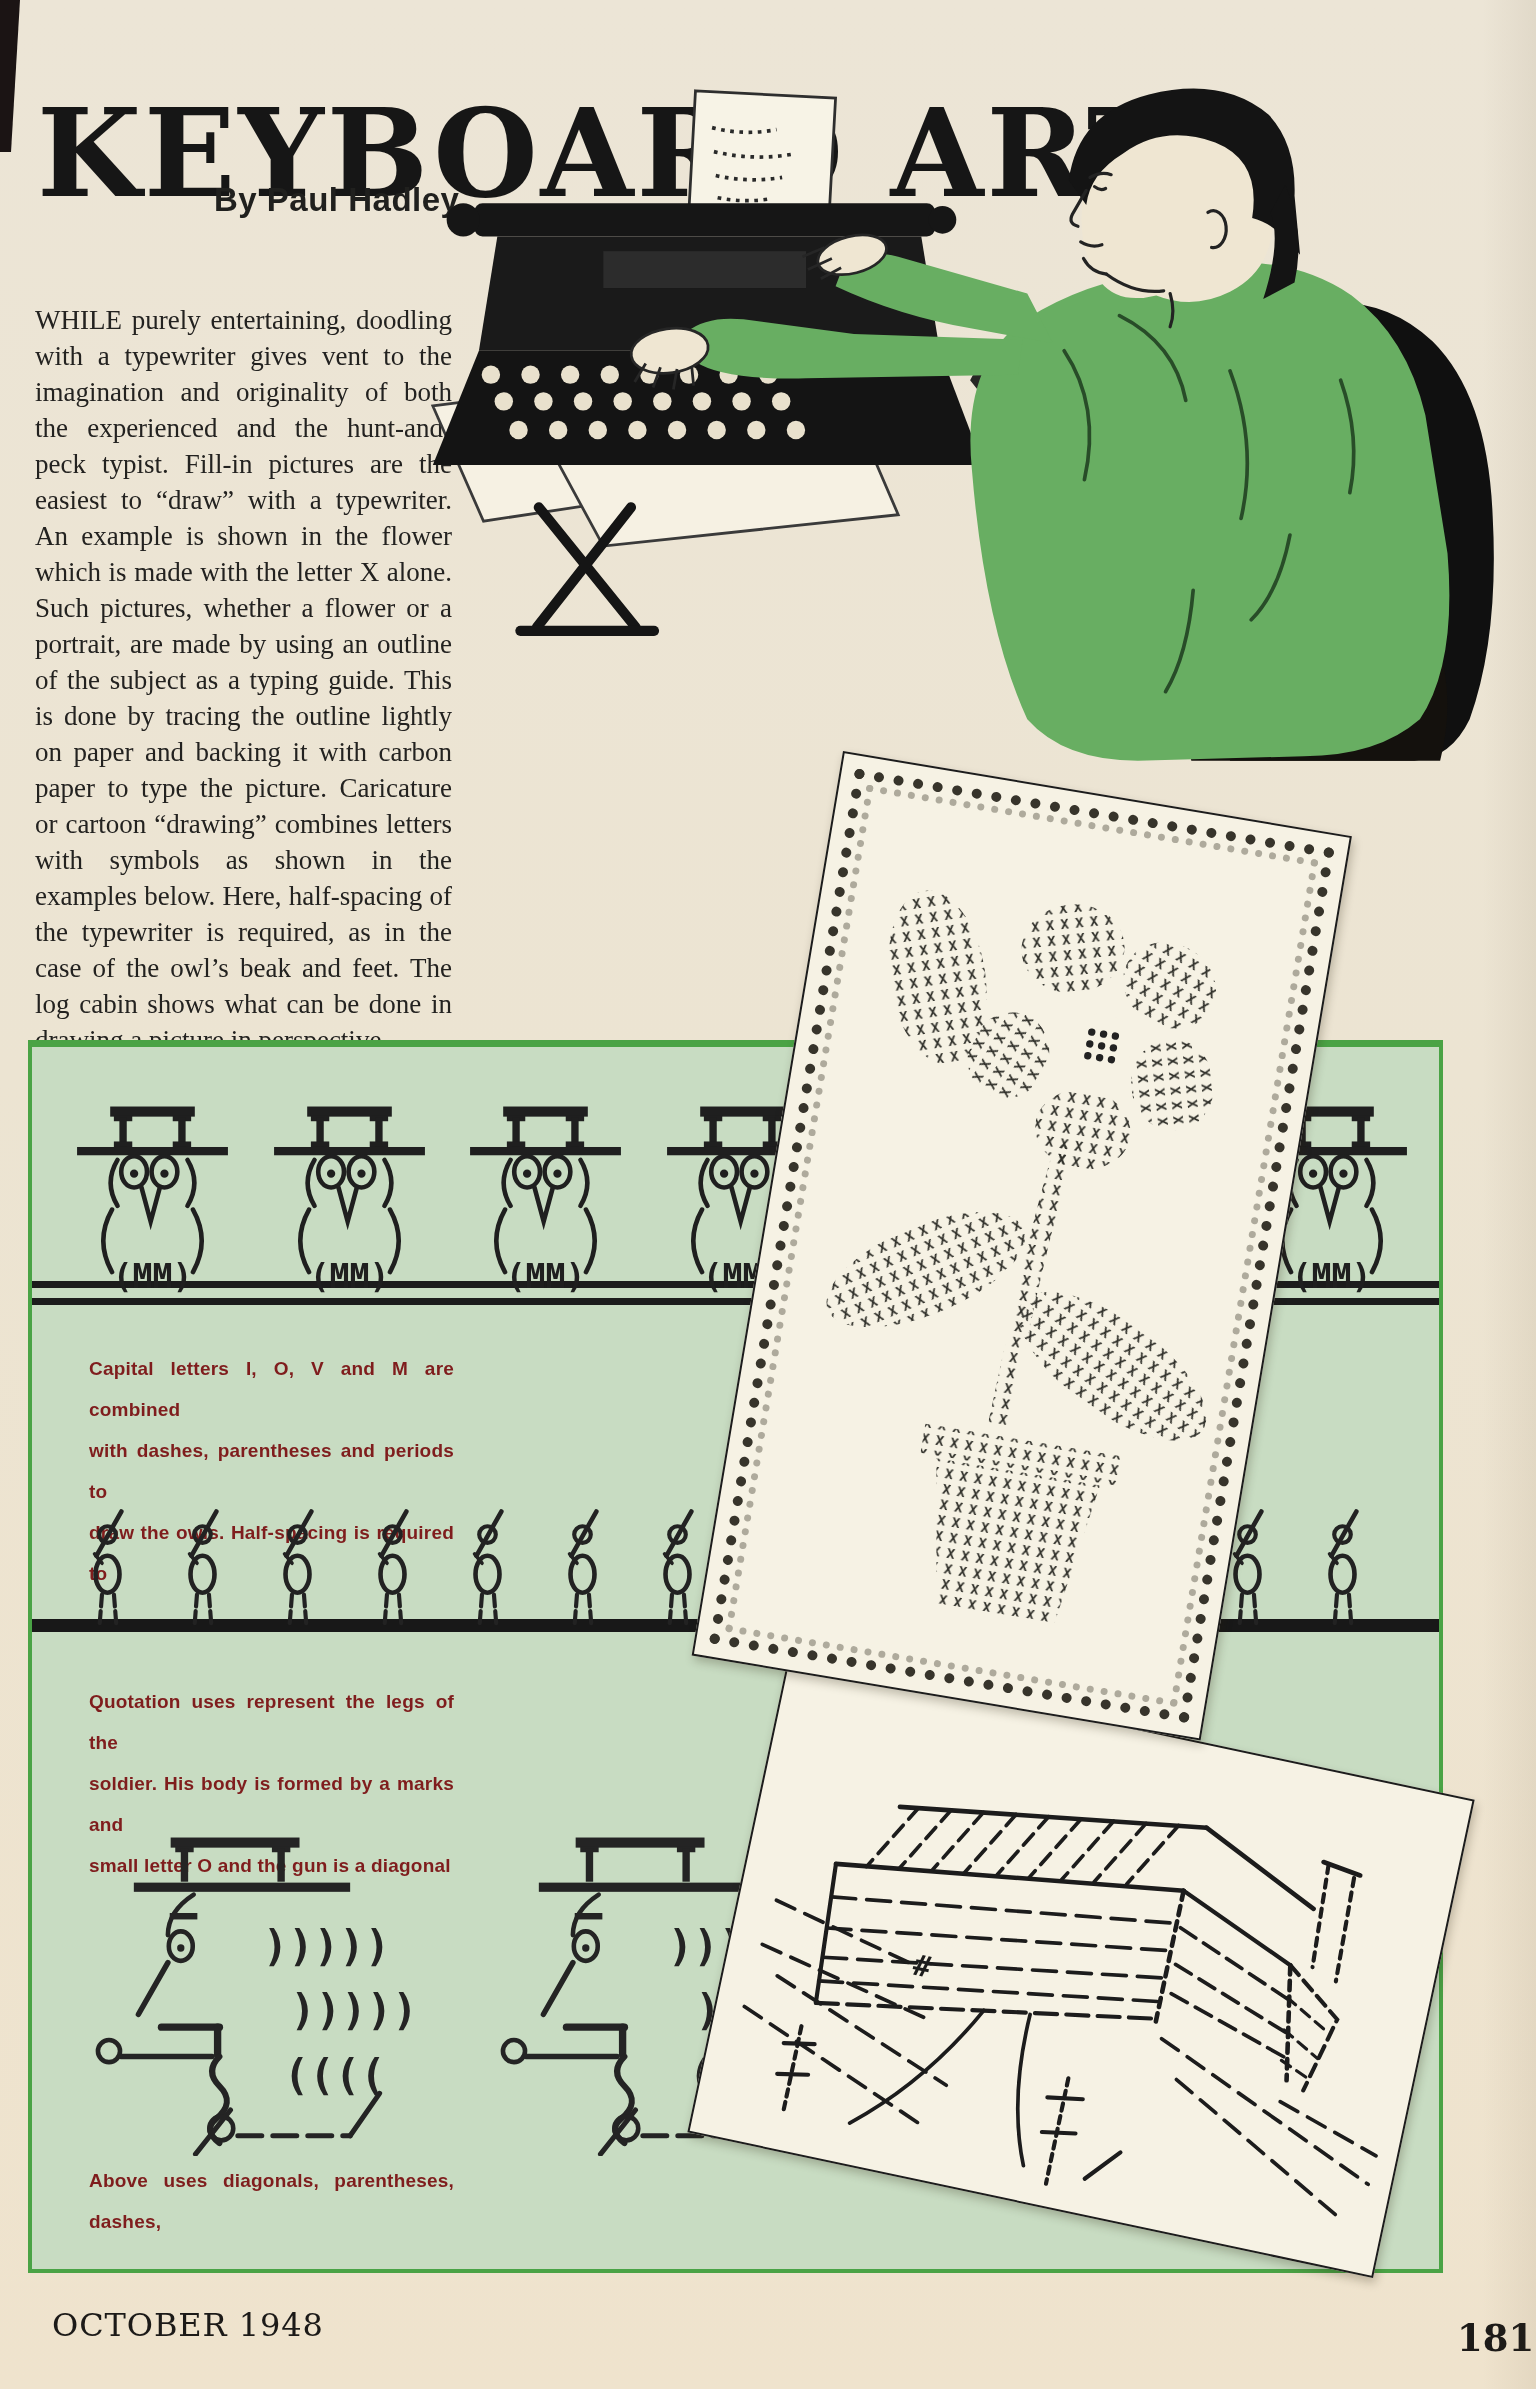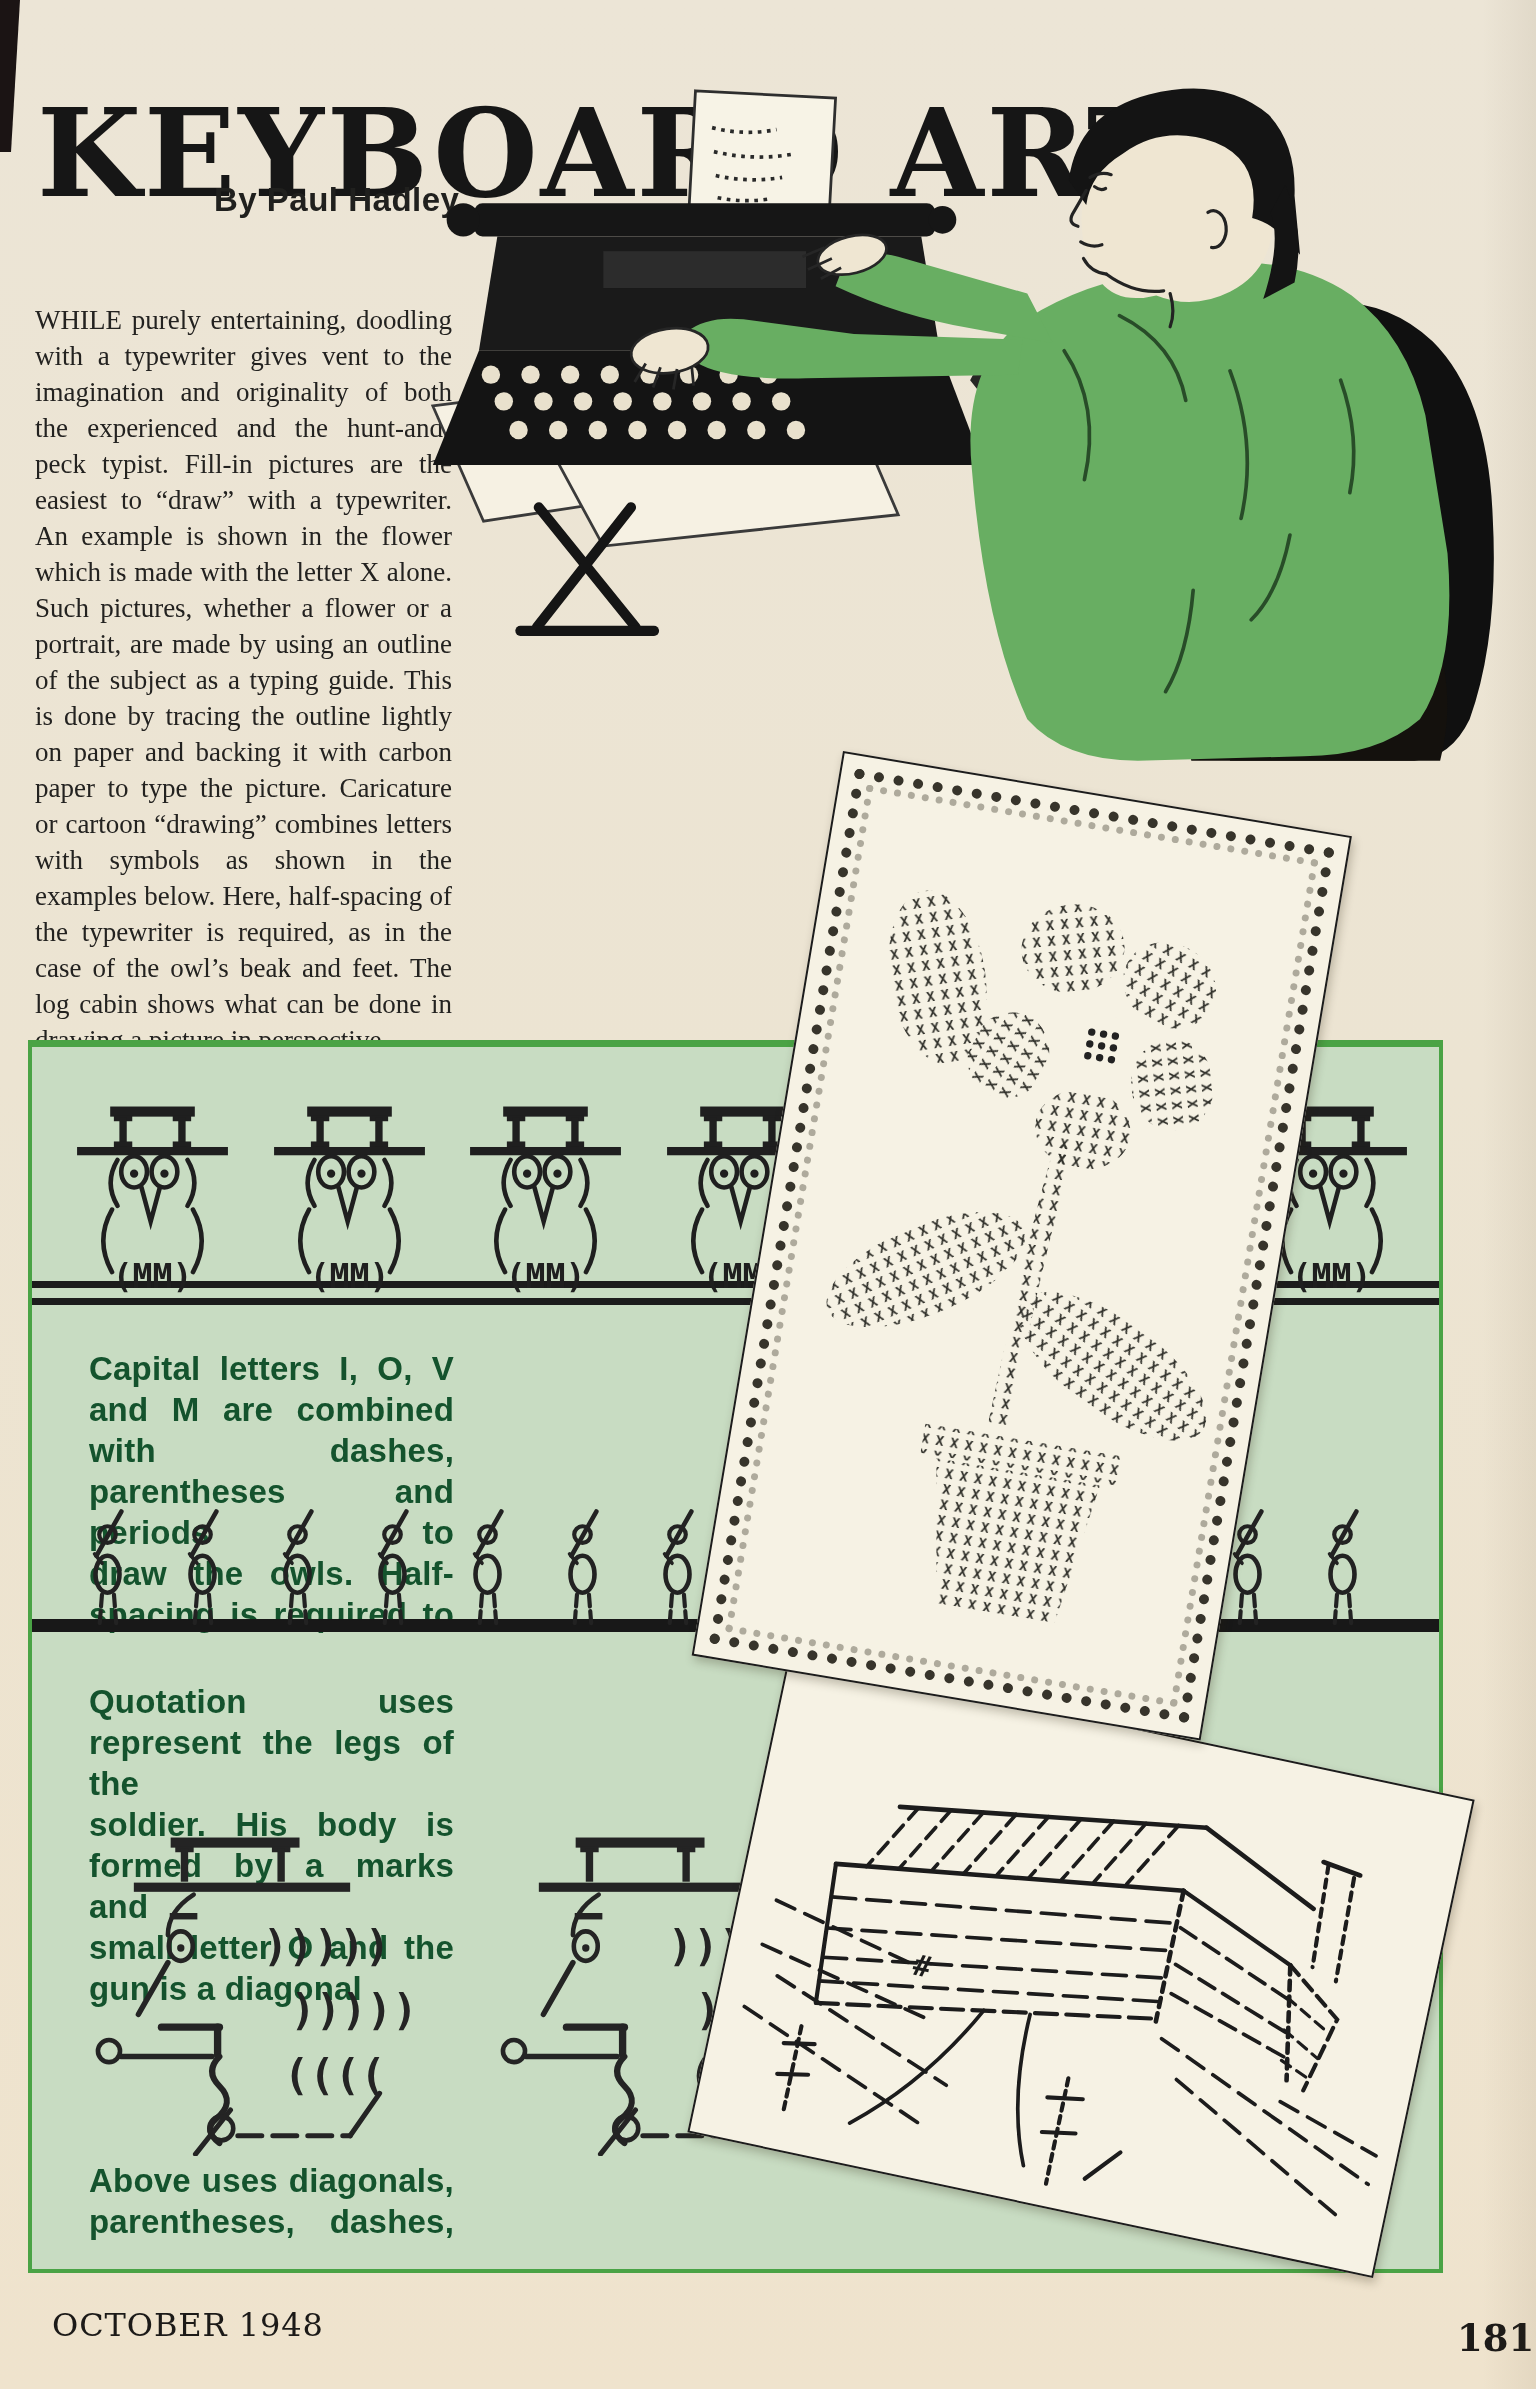--- a/index.html
+++ b/index.html
@@ -39,21 +39,21 @@
   .owl-row,.soldier-row{position:absolute; left:0; top:0; width:100%; height:100%;}
   .owl{position:absolute; top:54px; width:159px; height:195px;}
   .soldier{position:absolute; top:459px; width:41px; height:131px;}
   .ground-double-a{position:absolute; left:0; top:234px; width:100%; height:6.5px; background:#1c1c1c;}
   .ground-double-b{position:absolute; left:0; top:251px; width:100%; height:6.5px; background:#1c1c1c;}
   .ground-thick{position:absolute; left:0; top:572px; width:100%; height:13px; background:#181818;}
   .smoker{position:absolute; top:785px; width:341px; height:324px;}
   .caption{
     position:absolute; width:365px;
     font-family:"Liberation Sans", sans-serif; font-weight:700;
-    font-size:33px; line-height:41px; color:#14532d; letter-spacing:0.2px;
+    font-size:19px; line-height:41px; color:#7f1d1d; letter-spacing:0.2px;
   }
   .caption .cap-line{display:block; text-align:justify; text-align-last:justify;}
   .caption .cap-line.last{text-align-last:left;}
   #caption-owls{left:57px; top:301px;}
   #caption-soldiers{left:57px; top:634px;}
   #caption-cabin{left:57px; top:1113px;}
   
   .sheet{
     position:absolute; background:#f6f2e4; border:2.8px solid #1c1c1c; box-sizing:border-box;
     box-shadow:2.8px 4.6px 9.2px rgba(40,30,10,.25);

